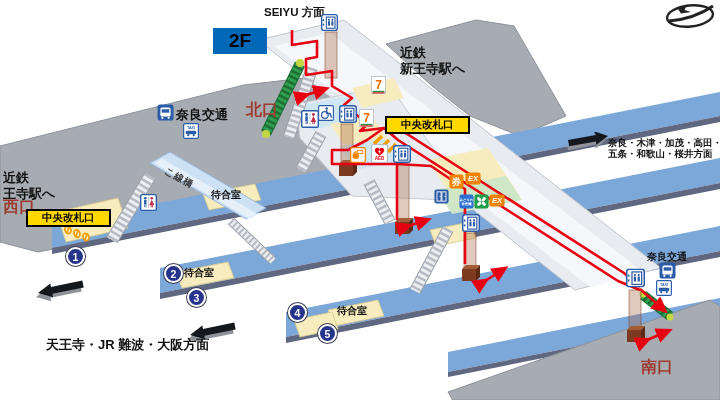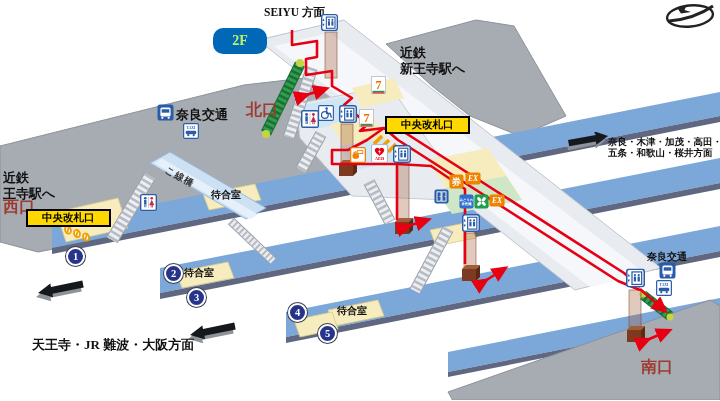--- a/index.html
+++ b/index.html
@@ -1,26 +1,26 @@
 <!DOCTYPE html>
 <html><head>
 <meta charset="utf-8">
 <style>
   html,body{margin:0;padding:0;background:#fff;}
   .stage{position:relative;width:720px;height:400px;background:#ffffff;overflow:hidden;
-         font-family:Liberation Serif, serif;}
+         font-family:Liberation Sans, sans-serif;}
   .stage svg{display:block;}
   #map{position:absolute;left:0;top:0;}
   .lbl{position:absolute;font-weight:bold;color:#111;font-size:13px;line-height:1.2;white-space:pre;}
   .exit{color:#9e3b30;font-size:16px;}
   .small{font-size:9.5px;}
   .gatebadge{position:absolute;background:#ffd800;border:2px solid #000;font-weight:bold;
              font-size:10.5px;padding:0 14px;line-height:1.3;color:#000;white-space:nowrap;}
-  .floorbadge{position:absolute;background:#0068b7;color:#bef264;font-weight:bold;font-size:14px;
-              width:54px;height:26px;display:flex;align-items:center;justify-content:center;border-radius:10px;}
+  .floorbadge{position:absolute;background:#0068b7;color:#000000;font-weight:bold;font-size:19px;
+              width:54px;height:26px;display:flex;align-items:center;justify-content:center;}
   .pnum{position:absolute;width:15px;height:15px;border-radius:50%;background:#27348b;color:#fff;
         font-size:10.5px;font-weight:bold;display:flex;align-items:center;justify-content:center;
         border:2px solid #fff;box-shadow:0 0 0 1px #3a3f55;}
   .ic{position:absolute;}
   .rot{transform:rotate(28deg);transform-origin:left top;letter-spacing:1px;color:#333;font-size:9.5px;}
 </style>
 </head>
 <body>
 
 <div class="stage">
@@ -291,21 +291,21 @@
 
   <div class="lbl rot" style="left:168px;top:165px">こ線橋</div>
 
   <div class="lbl" style="left:211px;top:189px;font-size:10px">待合室</div>
   <div class="lbl" style="left:184px;top:267px;font-size:10px">待合室</div>
   <div class="lbl" style="left:337px;top:305px;font-size:10px">待合室</div>
 
   <div class="lbl" style="left:176px;top:107px">奈良交通</div>
   <div class="lbl" style="left:647px;top:251px;font-size:10px">奈良交通</div>
 
-  <div class="lbl" style="left:32px;top:337px">天王寺・JR 難波・大阪方面</div>
+  <div class="lbl" style="left:46px;top:337px">天王寺・JR 難波・大阪方面</div>
   <div class="lbl small" style="left:608px;top:137px"><span>奈良・木津・加茂・高田・</span><br><span>五条・和歌山・桜井方面</span></div>
 
   <div class="pnum" style="left:66px;top:247px">1</div>
   <div class="pnum" style="left:164px;top:264px">2</div>
   <div class="pnum" style="left:187px;top:288px">3</div>
   <div class="pnum" style="left:288px;top:303px">4</div>
   <div class="pnum" style="left:318px;top:324px">5</div>
 
   <svg class="ic" style="left:321px;top:14px;width:17px;height:17px" viewBox="0 0 20 20">
       <use href="#sym-ev"></use>

